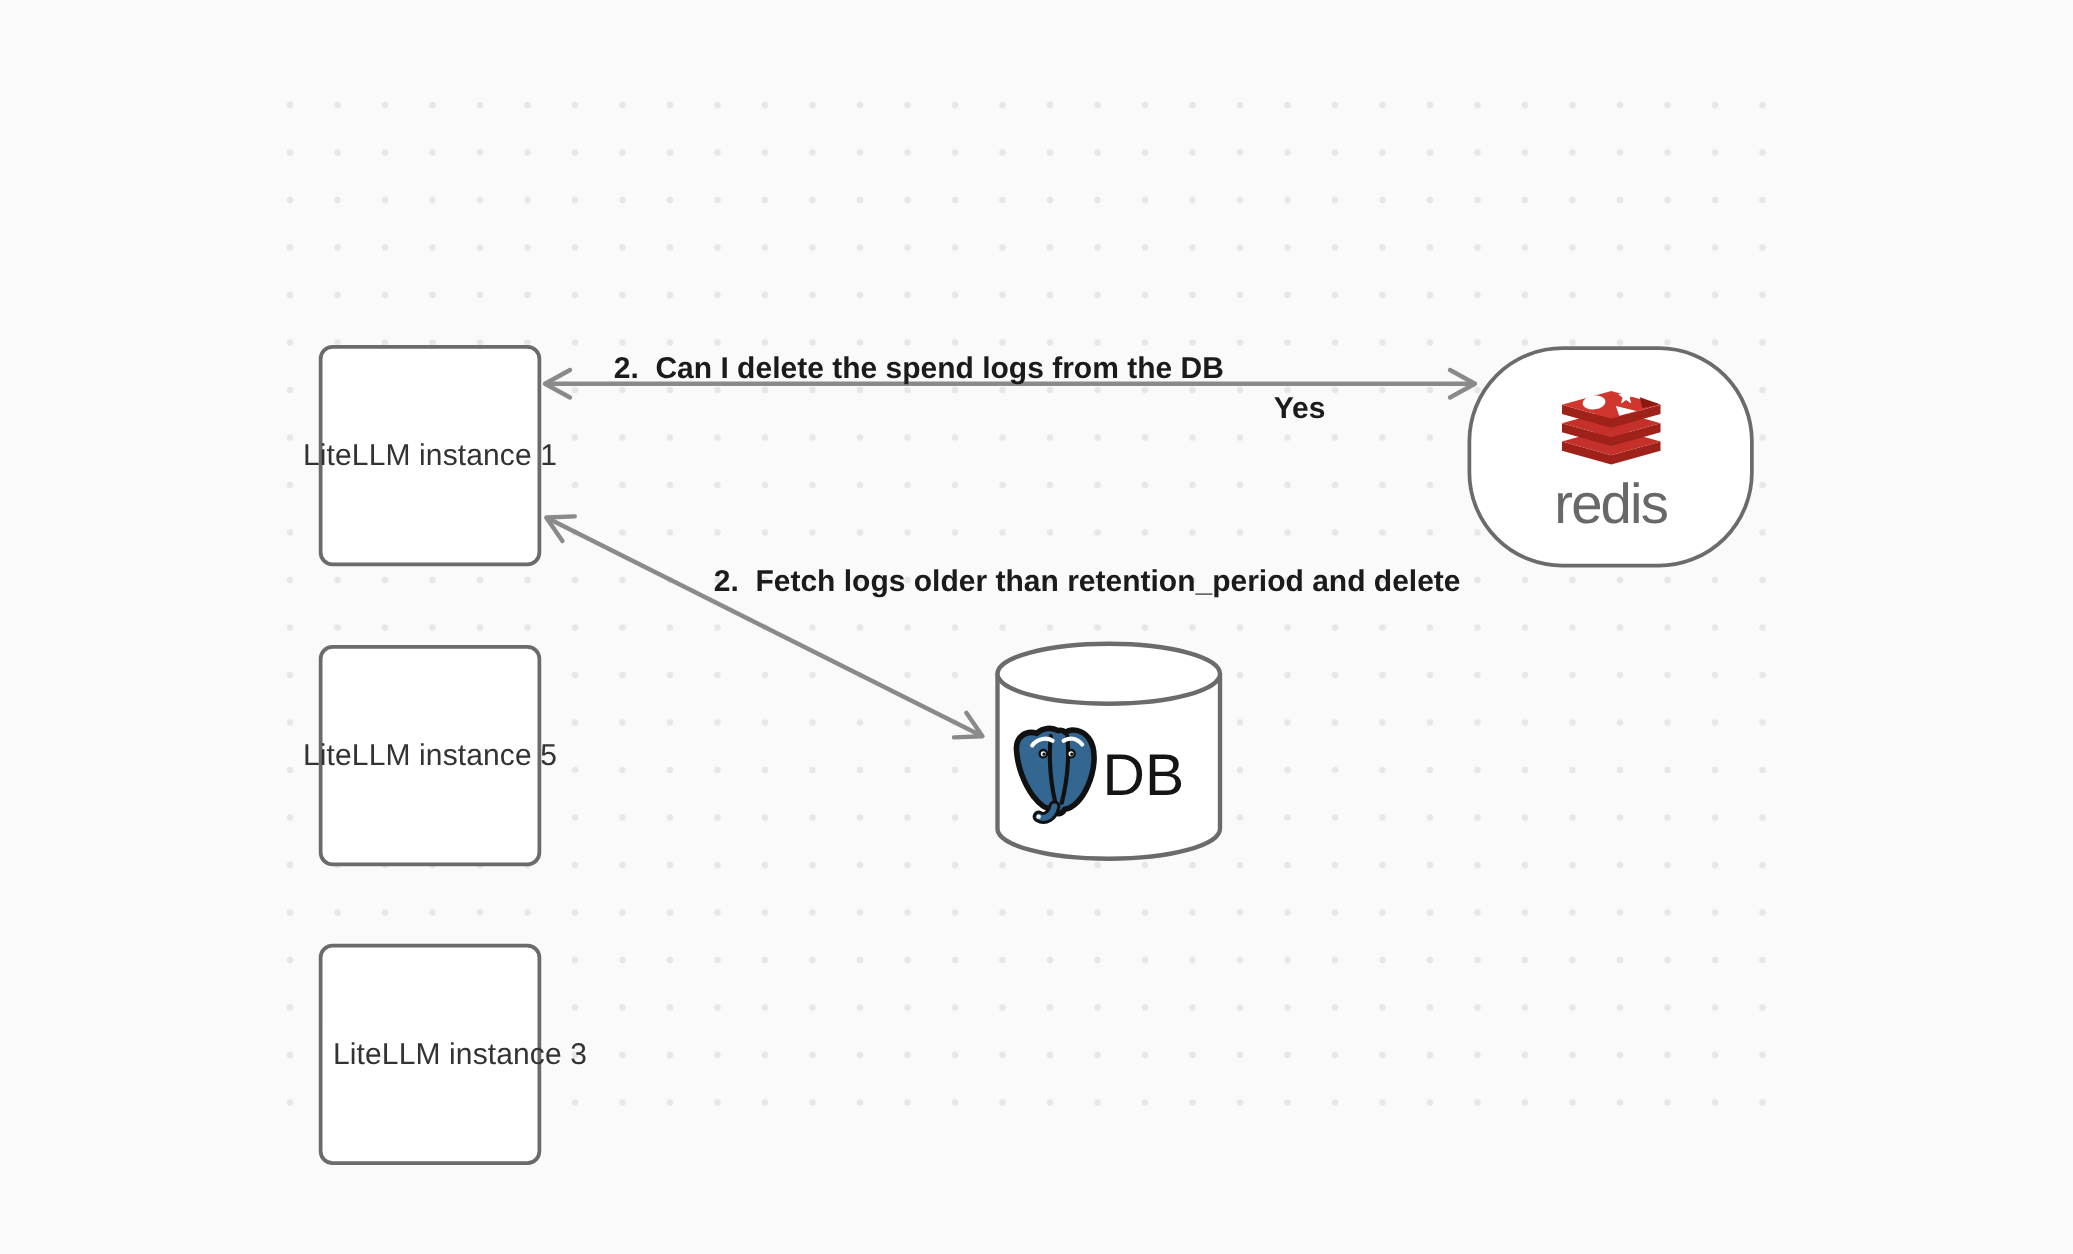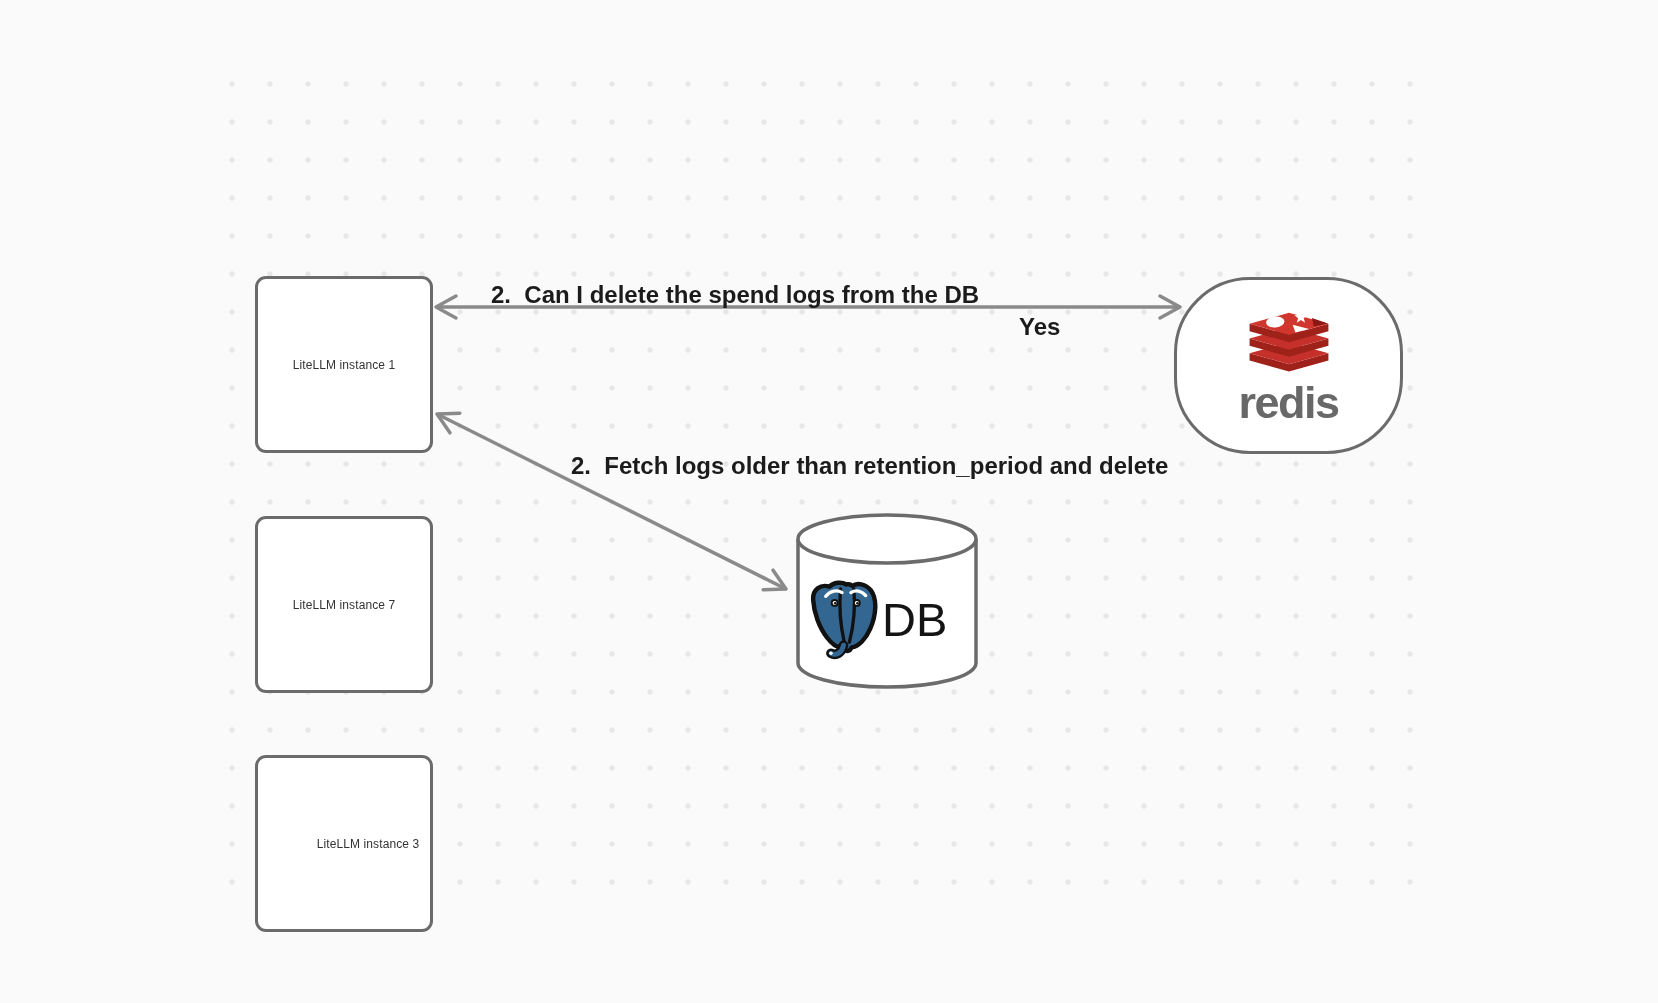--- a/index.html
+++ b/index.html
@@ -32,21 +32,21 @@
     height: 177px;
     background: #ffffff;
     border: 3.5px solid #6b6b6b;
     border-radius: 11px;
     box-sizing: border-box;
     display: flex;
     align-items: center;
     justify-content: center;
   }
   .node-box .box-label {
-    font-size: 12px;
+    font-size: 24px;
     color: #333333;
     letter-spacing: 0.1px;
     white-space: nowrap;
   }
   #instance-1 { top: 276px; }
   #instance-2 { top: 516px; }
   #instance-3 { top: 755px; padding-left: 48px; }
 
   .redis-node {
     position: absolute;
@@ -59,21 +59,21 @@
     border-radius: 76px;
     box-sizing: border-box;
     display: flex;
     flex-direction: column;
     align-items: center;
     justify-content: center;
     padding-top: 2px;
   }
   .redis-wordmark {
     font-size: 45px;
-    font-weight: 700;
+    font-weight: 400;
     color: #686868;
     letter-spacing: -1.5px;
     line-height: 1;
     margin-top: 1px;
   }
   .db-node {
     position: absolute;
     left: 794px;
     top: 512px;
     width: 186px;
@@ -113,21 +113,21 @@
 <body>
 
 <div class="stage">
 
   <div class="dot-canvas"></div>
 
   <div class="node-box" id="instance-1">
     <span class="box-label">LiteLLM instance 1</span>
   </div>
   <div class="node-box" id="instance-2">
-    <span class="box-label">LiteLLM instance 7</span>
+    <span class="box-label">LiteLLM instance 5</span>
   </div>
   <div class="node-box" id="instance-3">
     <span class="box-label">LiteLLM instance 3</span>
   </div>
 
   <div class="redis-node">
     <svg width="88" height="70" viewBox="0 0 96 76" aria-hidden="true">
 
       <path d="M5,48 L5,56 L48,68 L91,56 L91,48 L48,60 Z" fill="#9f221a"></path>
       <path d="M48,36 L91,48 L48,60 L5,48 Z" fill="#c6302b"></path>

